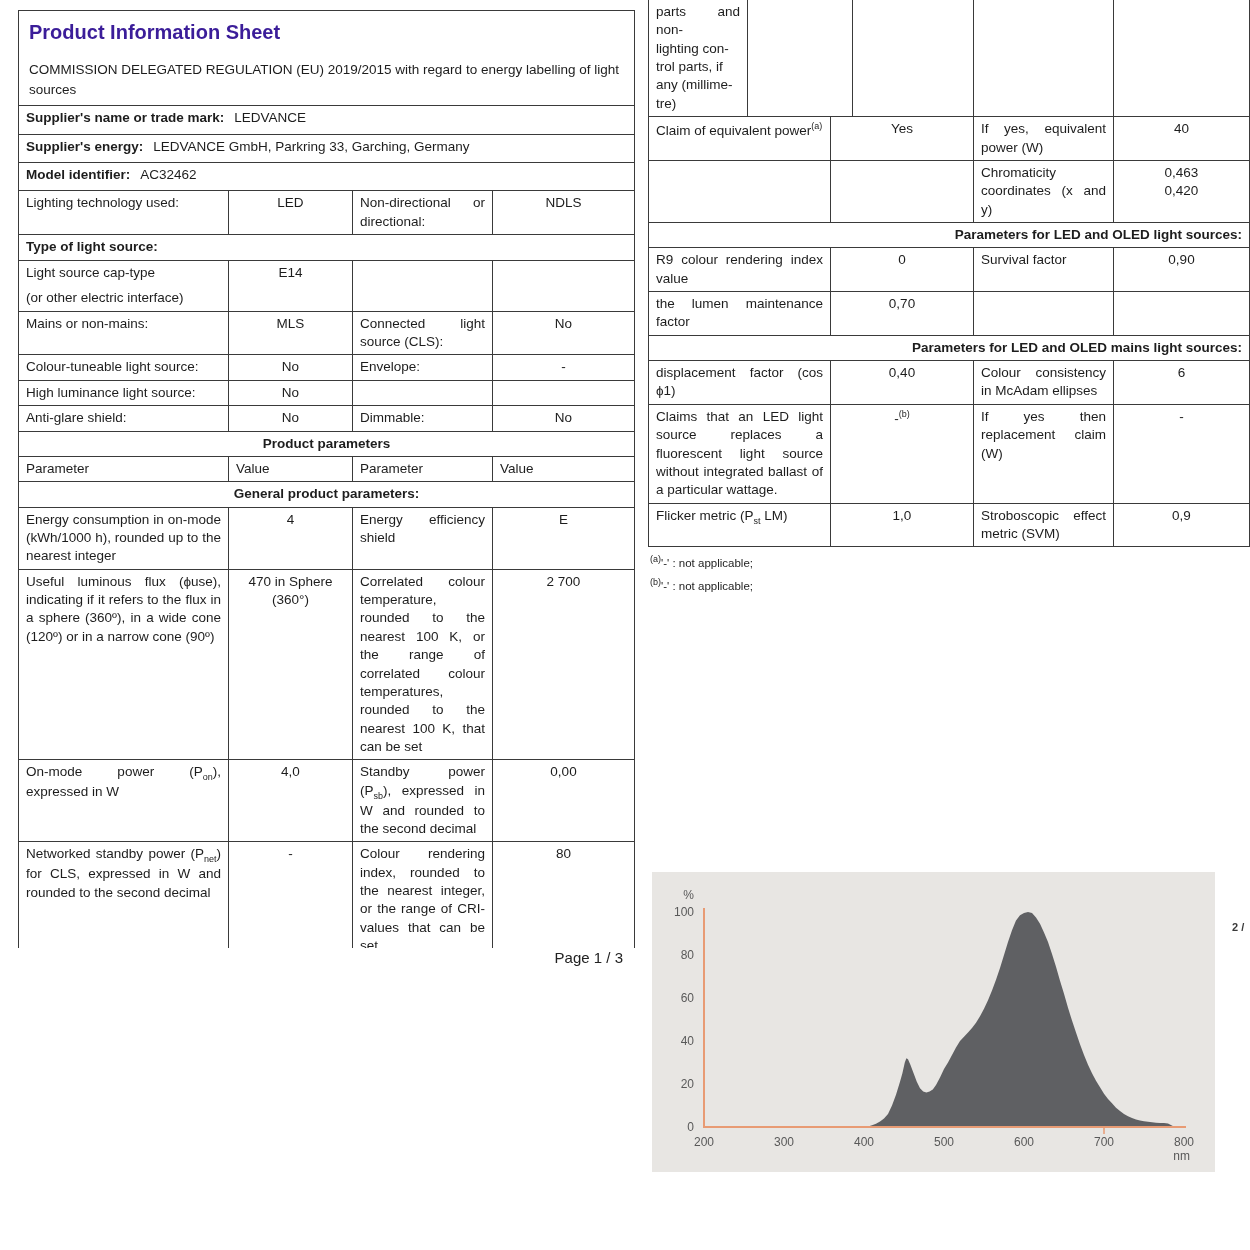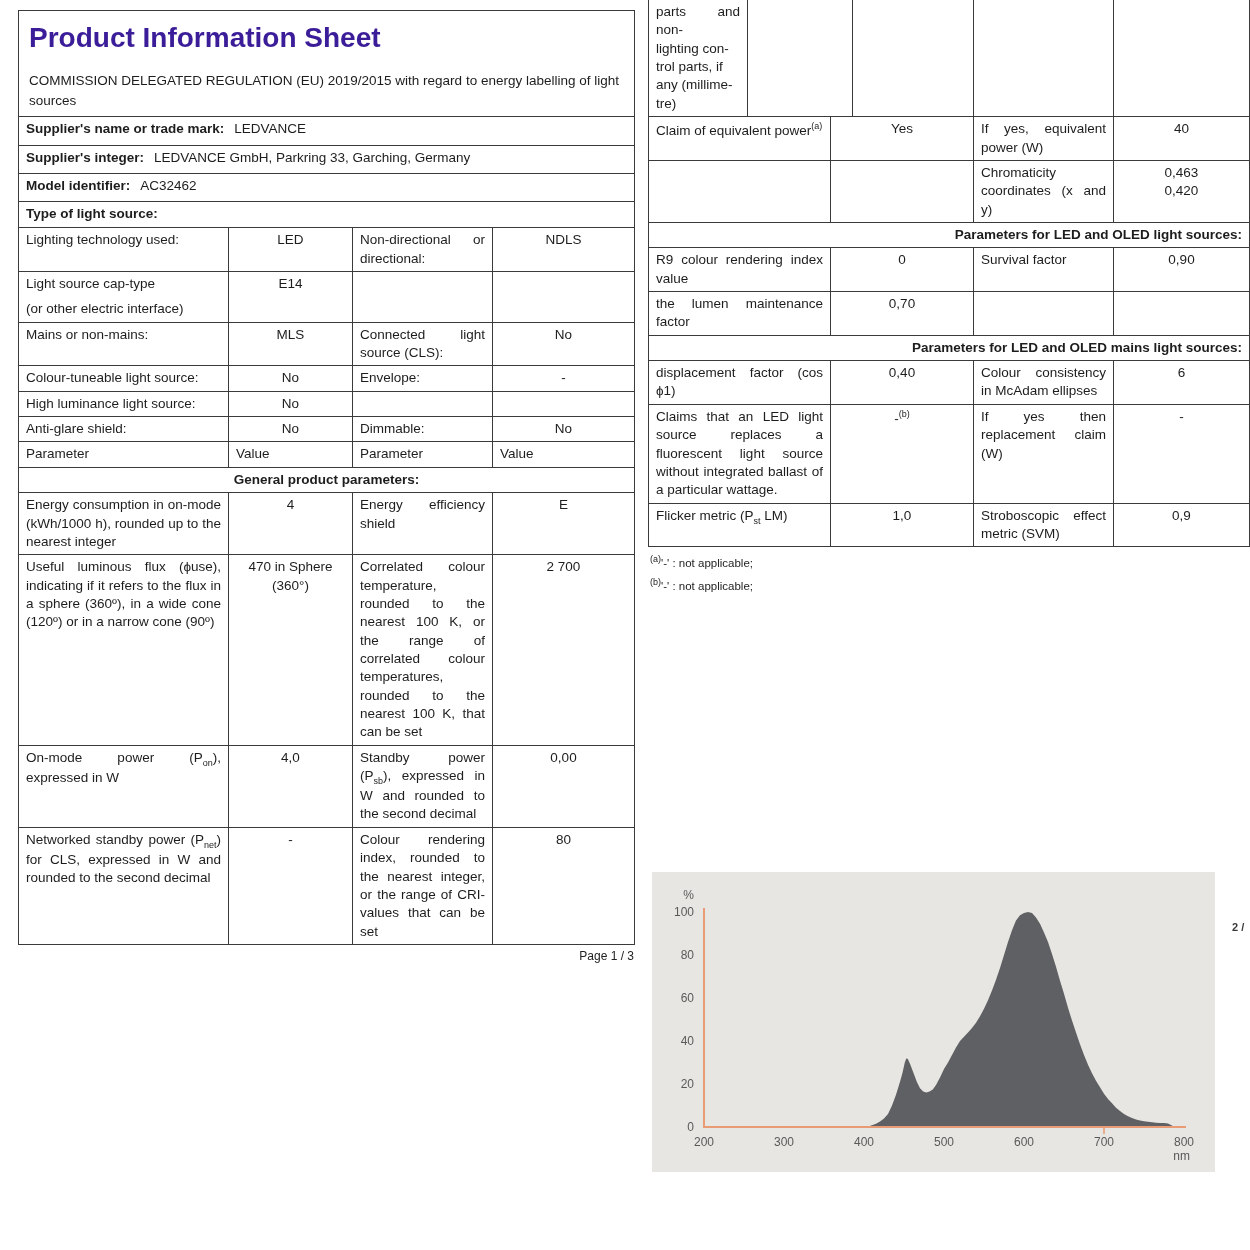--- a/index.html
+++ b/index.html
@@ -15,24 +15,24 @@
   .hdr{font-weight:bold;text-align:center;}
   .sechdr{font-weight:bold;text-align:right;}
   .sub{font-size:9px;vertical-align:sub;}
   .sup{font-size:9px;vertical-align:super;}
   .lbl-val .v{margin-left:10px;font-weight:normal;}
   #left-wrap{position:absolute;left:18px;top:10px;width:617px;height:938px;overflow:hidden;}
   #right-wrap{position:absolute;left:648px;top:0;width:601px;}
   #right-wrap .first td{border-top:none;}
   #right-wrap .join td{border-top:none;}
   #title-cell{padding:8px 10px 6px 10px;}
-  #page-title{font-size:28px;font-weight:bold;letter-spacing:0px;}
+  #page-title{font-size:20px;font-weight:bold;letter-spacing:0px;}
   #doc-subtitle{margin-top:14px;font-size:13.5px;line-height:1.45;}
   .footnotes{margin-top:4px;font-size:11.5px;line-height:1.8;padding-left:2px;}
-  .pagenum1{position:absolute;left:18px;top:949px;width:616px;text-align:right;font-size:12px;color:#222;}
+  .pagenum1{position:absolute;left:7px;top:949px;width:616px;text-align:right;font-size:15px;color:#222;}
   .pagenum2{position:absolute;left:1232px;top:921px;font-size:11px;font-weight:bold;color:#3a3a3a;}
   #chart{position:absolute;left:652px;top:872px;width:563px;height:300px;}
   #chart svg{display:block;}
 </style>
 </head>
 <body>
 
 <div id="canvas">
 
   <div id="left-wrap">
@@ -51,38 +51,38 @@
           <div id="doc-subtitle">COMMISSION DELEGATED REGULATION (EU) 2019/2015 with regard to energy labelling of light sources</div>
         </td>
       </tr>
       <tr style="height:29px">
         <td colspan="4" class="lbl-val">
           <span class="b">Supplier's name or trade mark:</span><span class="v">LEDVANCE</span>
         </td>
       </tr>
       <tr style="height:28px">
         <td colspan="4" class="lbl-val">
-          <span class="b">Supplier's integer:</span><span class="v">LEDVANCE GmbH, Parkring 33, Garching, Germany</span>
+          <span class="b">Supplier's energy:</span><span class="v">LEDVANCE GmbH, Parkring 33, Garching, Germany</span>
         </td>
       </tr>
       <tr style="height:28px">
         <td colspan="4" class="lbl-val">
           <span class="b">Model identifier:</span><span class="v">AC32462</span>
         </td>
       </tr>
-      <tr style="height:26px">
-        <td colspan="4" class="b">Type of light source:</td>
-      </tr>
-
       <tr style="height:42px">
         <td class="j">Lighting technology used:</td>
         <td class="c">LED</td>
         <td class="j">Non-directional or directional:</td>
         <td class="c">NDLS</td>
       </tr>
+
+      <tr style="height:26px">
+        <td colspan="4" class="b">Type of light source:</td>
+      </tr>
       <tr style="height:44px">
         <td class="j">
           <div>Light source cap-type</div>
           <div style="margin-top:7px">(or other electric interface)</div>
         </td>
         <td class="c">E14</td>
         <td class="j"></td>
         <td class="c"></td>
       </tr>
       <tr style="height:40px">
@@ -103,20 +103,23 @@
         <td class="j"></td>
         <td class="c"></td>
       </tr>
       <tr style="height:22px">
         <td class="j">Anti-glare shield:</td>
         <td class="c">No</td>
         <td class="j">Dimmable:</td>
         <td class="c">No</td>
       </tr>
 
+      <tr style="height:21px">
+        <td colspan="4" class="hdr">Product parameters</td>
+      </tr>
       <tr style="height:21px">
         <td>Parameter</td>
         <td>Value</td>
         <td>Parameter</td>
         <td>Value</td>
       </tr>
       <tr style="height:21px">
         <td colspan="4" class="hdr">General product parameters:</td>
       </tr>
 

